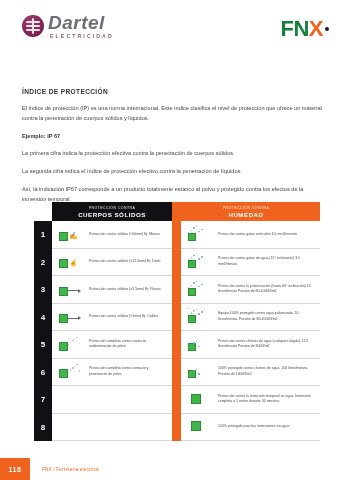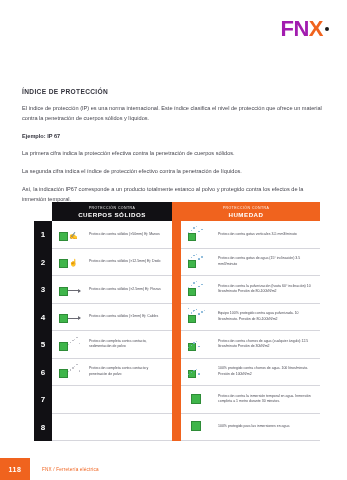--- a/index.html
+++ b/index.html
@@ -42,21 +42,21 @@
   }
   .dartel-sub{
     font-size:5.2px;font-weight:bold;letter-spacing:2.1px;
     color:#8a5a74;margin-top:2px;margin-left:2px;
   }
   .fnx{
     position:absolute;right:18px;top:18px;
     display:flex;align-items:center;
     font-size:22px;font-weight:bold;letter-spacing:-0.5px;line-height:1;
   }
-  .fnx .fn{color:#a21caf;}
+  .fnx .fn{color:#15803d;}
   .fnx .x{color:#f0631e;margin-left:0px;}
   .fnx .dot{
     width:4px;height:4px;border-radius:50%;background:#1a1a1a;
     margin-left:2px;align-self:center;
   }
 
   
   .intro{position:absolute;left:22px;top:88px;width:303px;}
   .intro h1{
     margin:0 0 9px 0;font-size:6.6px;font-weight:bold;
@@ -142,20 +142,32 @@
   }
   .footer-text{
     margin-left:12px;font-size:4.6px;color:#f0631e;letter-spacing:0.2px;
   }
 </style>
 </head>
 <body>
 
 <div class="header">
 
+  <div class="dartel">
+    <div class="dartel-mark">
+      <span class="bar b1"></span>
+      <span class="bar b2"></span>
+      <span class="bar b3"></span>
+      <span class="stem"></span>
+    </div>
+    <div class="dartel-words">
+      <span class="dartel-name">Dartel</span>
+      <span class="dartel-sub">ELECTRICIDAD</span>
+    </div>
+  </div>
 
   <div class="fnx">
     <span class="fn">FN</span>
     <span class="x">X</span>
     <span class="dot"></span>
   </div>
 
 </div>
 
 <div class="intro">

